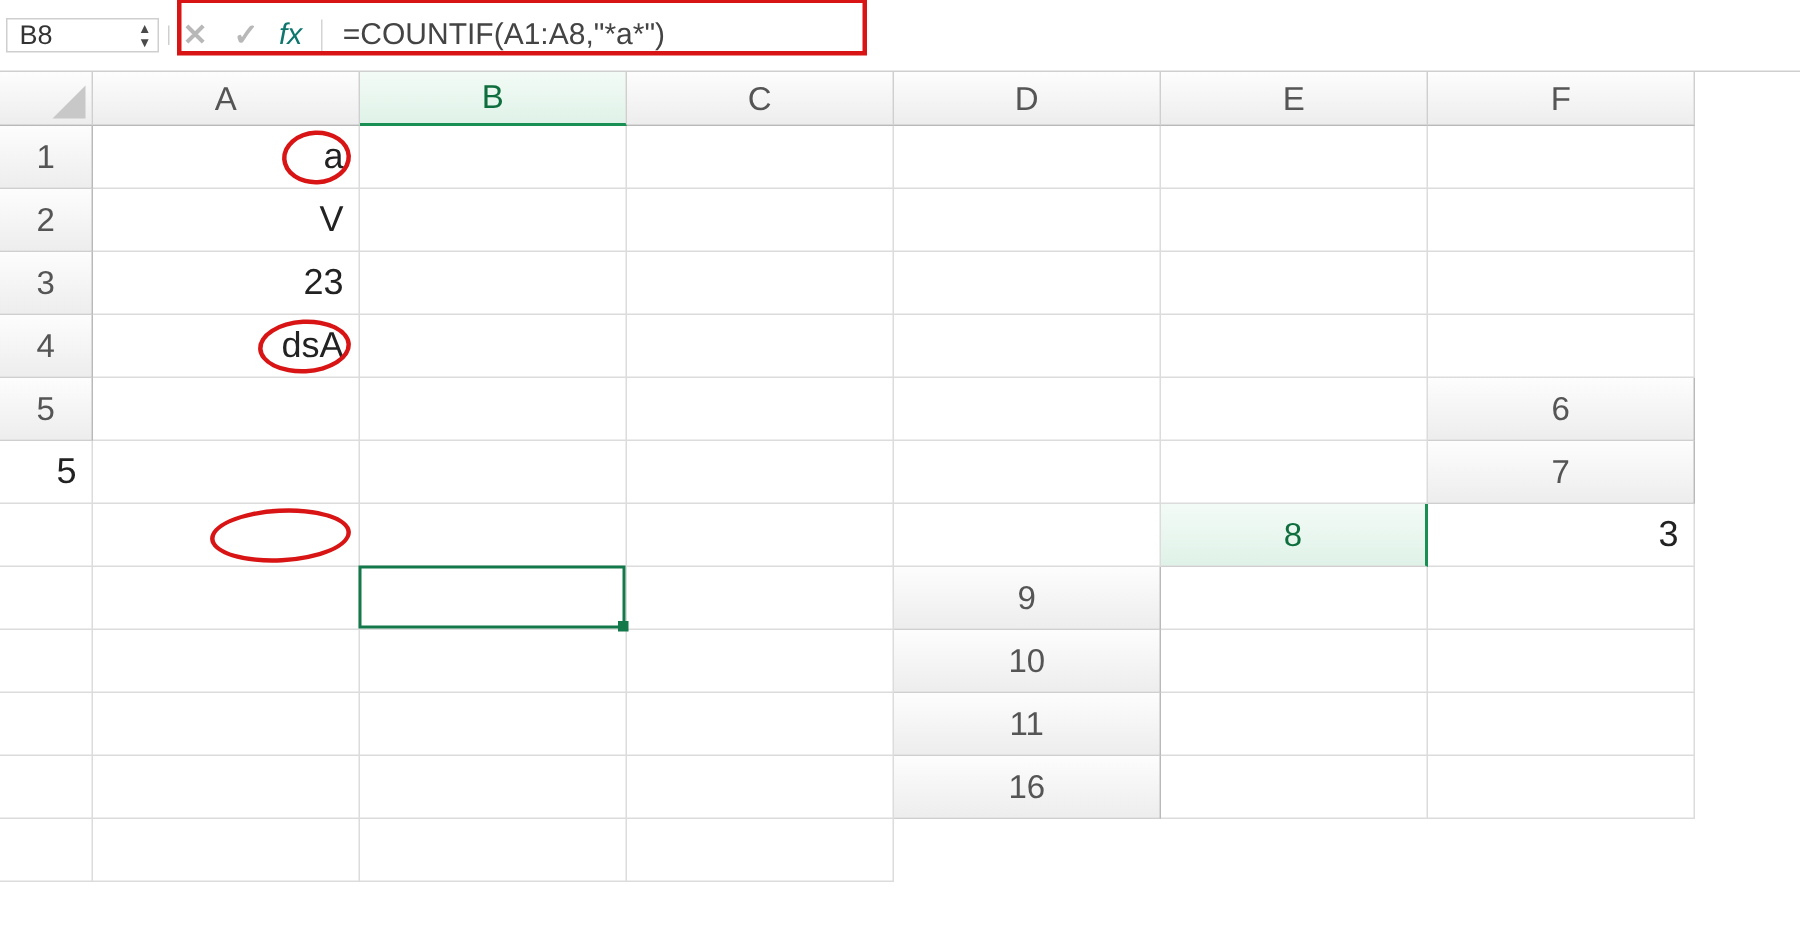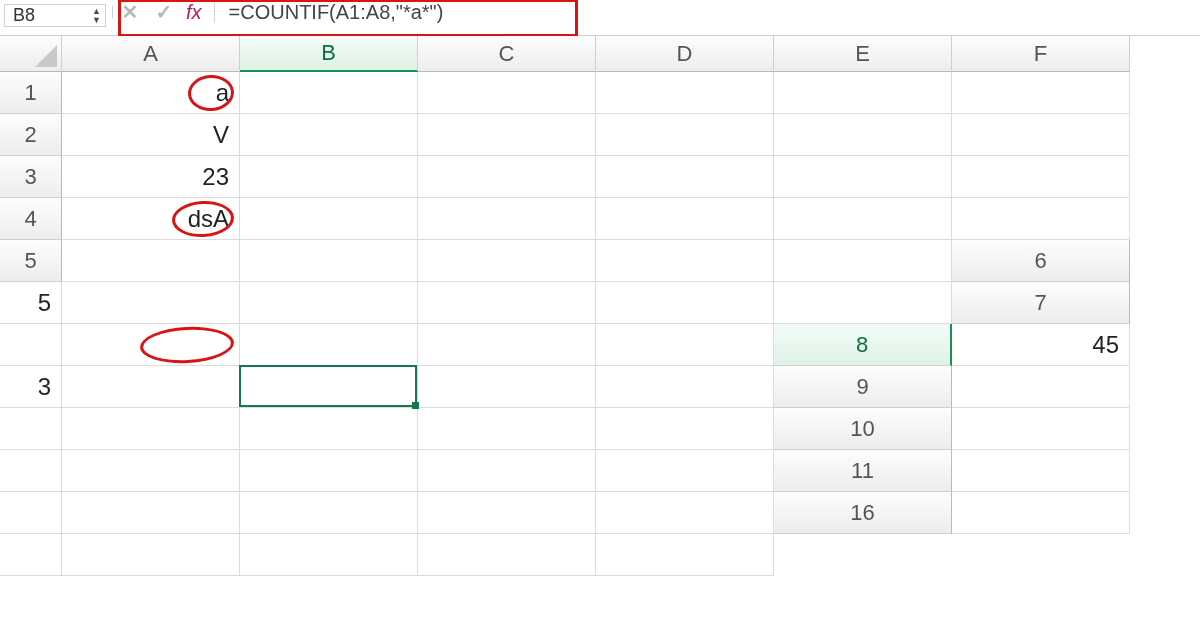--- a/index.html
+++ b/index.html
@@ -7,22 +7,22 @@
     font-family: Arial, Helvetica, sans-serif;
     background: #ffffff;
     width: 1200px;
     height: 628px;
     overflow: hidden;
   }
 
   
   .formula-bar {
     display: flex;
-    align-items: flex-start;
-    height: 36px;
+    align-items: center;
+    height: 48px;
     border-bottom: 1px solid #cfcfcf;
     background: #ffffff;
     position: relative;
   }
   .name-box-wrap {
     display: flex;
     align-items: center;
     width: 102px;
     border: 1px solid #cfcfcf;
     margin: 4px;
@@ -62,21 +62,21 @@
   .fb-btn {
     font-size: 20px;
     color: #b8b8b8;
     width: 24px;
     text-align: center;
     font-weight: bold;
   }
   .fb-fx {
     font-style: italic;
     font-size: 20px;
-    color: #be185d;
+    color: #0f766e;
     margin-right: 2px;
   }
   .fb-sep {
     width: 0;
     height: 22px;
     border-left: 1px solid #d4d4d4;
     margin-right: 4px;
   }
   .fb-input {
     flex: 1;
@@ -255,21 +255,20 @@
     <div class="cell"></div>
     <div class="cell"></div>
     <div class="cell"></div>
     <div class="row-header">7</div>
     <div class="cell"></div>
     <div class="cell"></div>
     <div class="cell"></div>
     <div class="cell"></div>
     <div class="cell"></div>
     <div class="row-header sel">8</div>
-    <div class="cell">45</div>
     <div class="cell">3</div>
     <div class="cell"></div>
     <div class="cell"></div>
     <div class="cell"></div>
     <div class="cell"></div>
     <div class="row-header">9</div>
     <div class="cell"></div>
     <div class="cell"></div>
     <div class="cell"></div>
     <div class="cell"></div>

